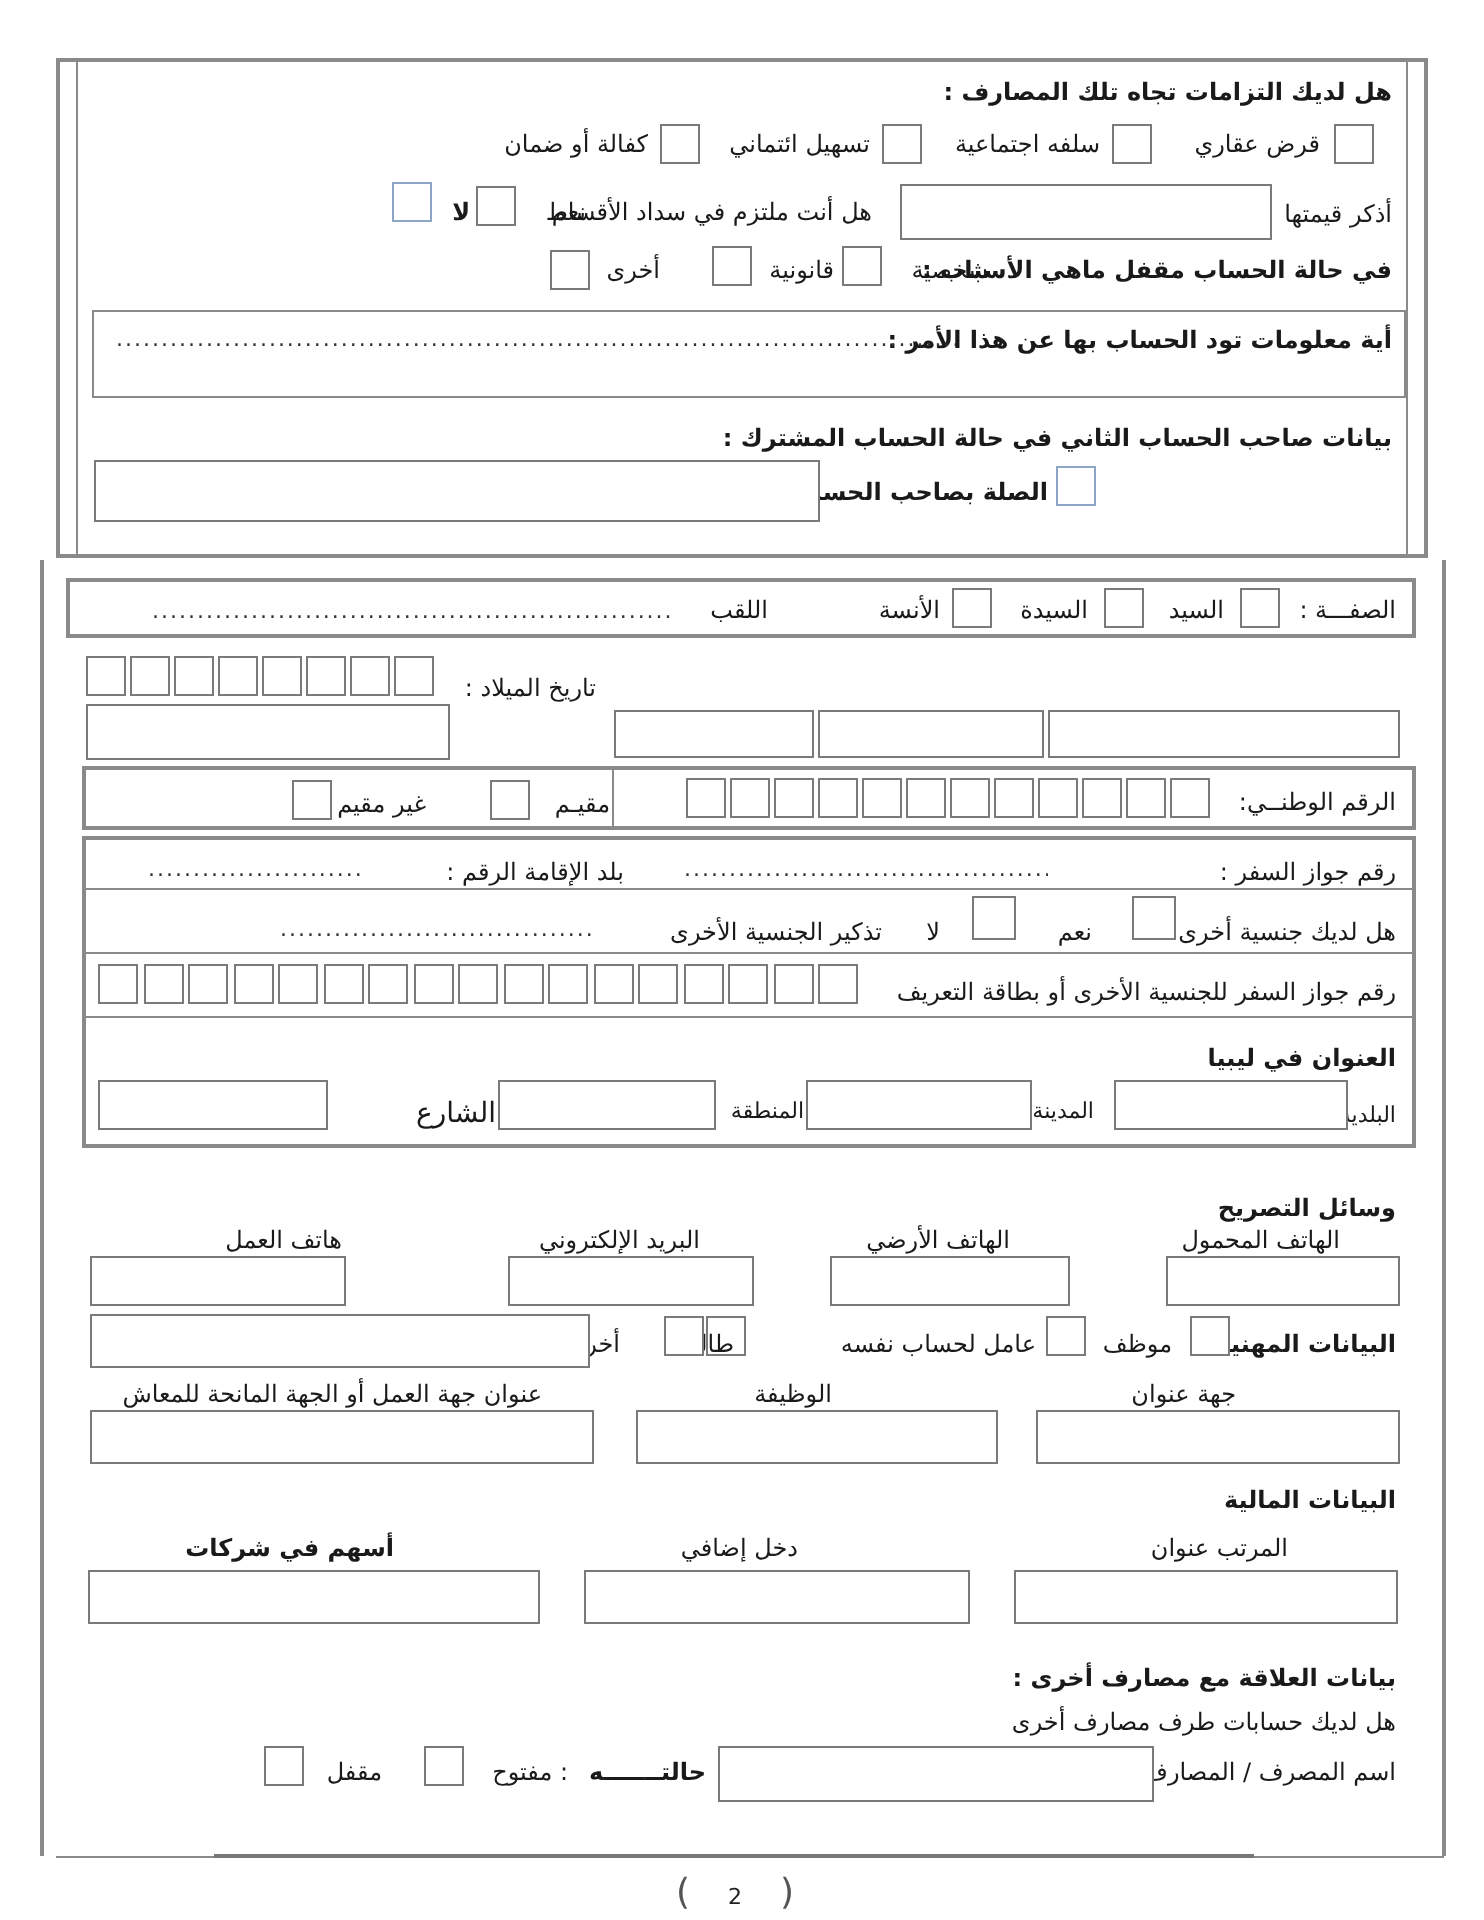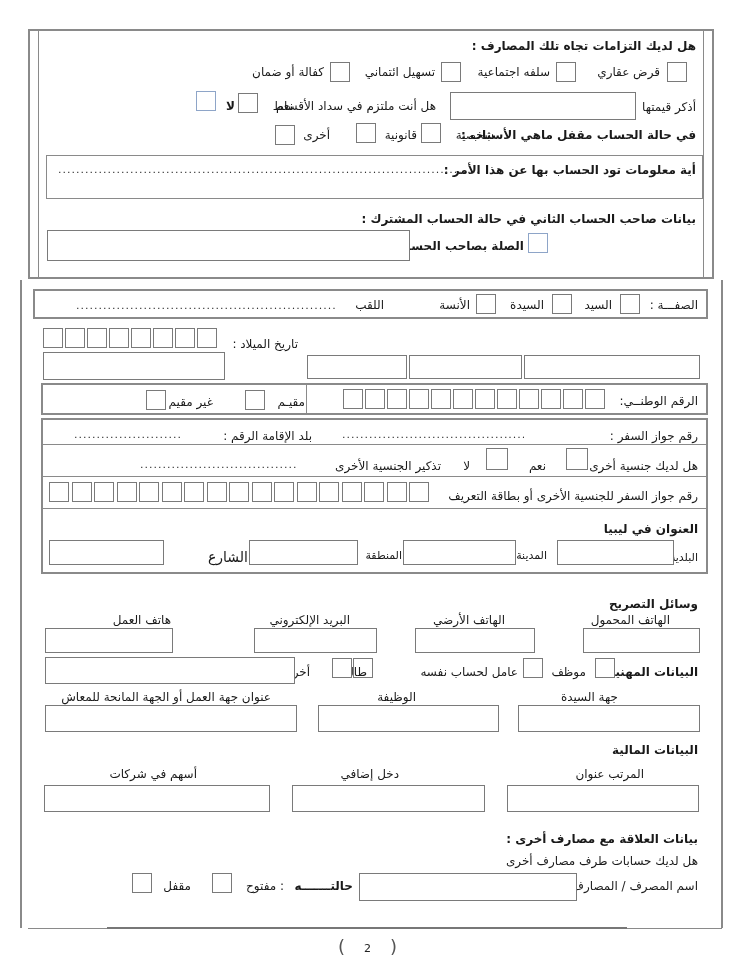--- a/index.html
+++ b/index.html
@@ -182,33 +182,33 @@
 <div class="cb" style="left:595px;top:658px;"></div>
 <div class="txt" style="right:156px;top:666px;">موظف</div>
 <div class="cb" style="left:523px;top:658px;"></div>
 <div class="txt" style="right:224px;top:666px;">عامل لحساب نفسه</div>
 <div class="cb" style="left:353px;top:658px;"></div>
 <div class="txt" style="right:375px;top:666px;">طالب</div>
 <div class="cb" style="left:332px;top:658px;"></div>
 <div class="txt" style="right:432px;top:666px;">أخرى</div>
 <div class="box" style="left:45px;top:657px;width:250px;height:27px;"></div>
 
-<div class="txt" style="right:124px;top:691px;">جهة السيدة</div>
+<div class="txt" style="right:124px;top:691px;">جهة عنوان</div>
 <div class="box" style="left:518px;top:705px;width:182px;height:27px;"></div>
 <div class="txt" style="right:326px;top:691px;">الوظيفة</div>
 <div class="box" style="left:318px;top:705px;width:181px;height:27px;"></div>
 <div class="txt" style="right:471px;top:691px;">عنوان جهة العمل أو الجهة المانحة للمعاش</div>
 <div class="box" style="left:45px;top:705px;width:252px;height:27px;"></div>
 
 <div class="txt bold" style="right:44px;top:744px;">البيانات المالية</div>
 <div class="txt" style="right:98px;top:768px;">المرتب عنوان</div>
 <div class="box" style="left:507px;top:785px;width:192px;height:27px;"></div>
 <div class="txt" style="right:343px;top:768px;">دخل إضافي</div>
 <div class="box" style="left:292px;top:785px;width:193px;height:27px;"></div>
-<div class="txt" style="right:545px;top:768px;">أسهم في شركات</div>
+<div class="txt" style="right:545px;top:768px;font-weight:bold;">أسهم في شركات</div>
 <div class="box" style="left:44px;top:785px;width:226px;height:27px;"></div>
 
 <div class="txt bold" style="right:44px;top:833px;">بيانات العلاقة مع مصارف أخرى :</div>
 <div class="txt" style="right:44px;top:855px;">هل لديك حسابات طرف مصارف أخرى</div>
 <div class="txt" style="right:44px;top:880px;">اسم المصرف / المصارف</div>
 <div class="box" style="left:359px;top:873px;width:218px;height:28px;"></div>
 <div class="txt bold" style="right:389px;top:880px;">حالتـــــــه</div>
 <div class="txt" style="right:458px;top:880px;">: مفتوح</div>
 <div class="cb" style="left:212px;top:873px;"></div>
 <div class="txt" style="right:551px;top:880px;">مقفل</div>

